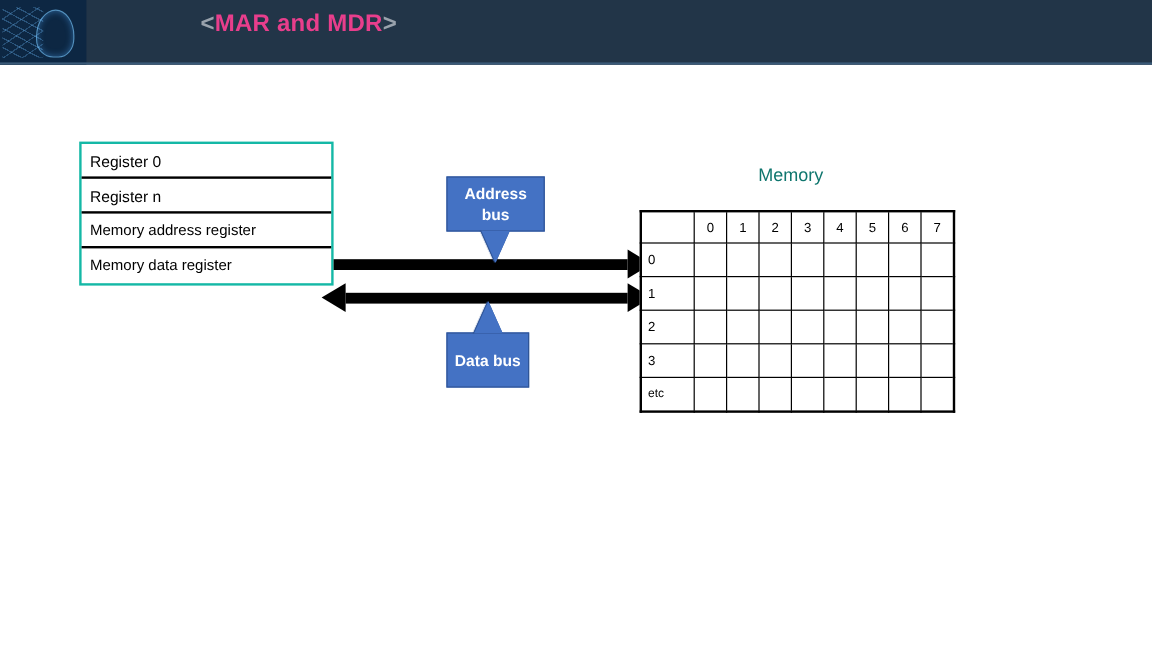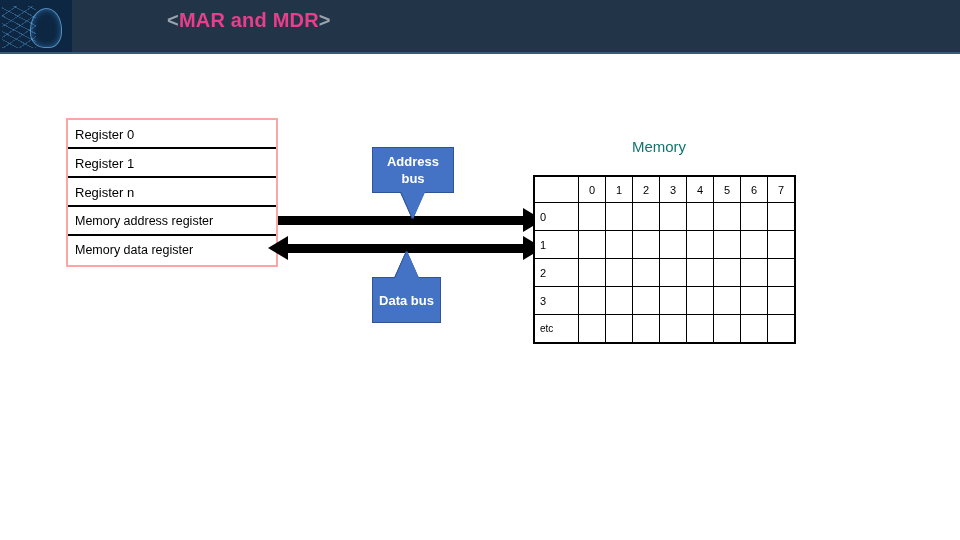--- a/index.html
+++ b/index.html
@@ -76,21 +76,21 @@
     margin-left: 39px;
   }
   #slide-title .bracket { color: #9aa3ad; }
   #slide-title .title-text { color: #e83e8c; }
 
   
   #register-block {
     position: absolute;
     left: 66px; top: 118px;
     width: 212px;
-    border: 2px solid #fca5a5;
+    border: 2px solid #14b8a6;
     background: #ffffff;
     box-sizing: border-box;
   }
   .register-row {
     height: 29px;
     line-height: 29px;
     border-bottom: 2px solid #000000;
     padding-left: 7px;
     box-sizing: border-box;
     color: #000000;
@@ -228,21 +228,20 @@
 <div id="slide-header">
   <div id="header-logo"></div>
   <div id="slide-title">
     <span class="bracket">&lt;</span><span class="title-text">MAR and MDR</span><span class="bracket">&gt;</span>
   </div>
   <div id="header-accent-strip"></div>
 </div>
 
 <div id="register-block">
   <div class="register-row">Register 0</div>
-  <div class="register-row">Register 1</div>
   <div class="register-row">Register n</div>
   <div class="register-row small">Memory address register</div>
   <div class="register-row small">Memory data register</div>
 </div>
 
 <div class="bus-arrow" id="address-bus-arrow"></div>
 <div class="bus-arrow" id="data-bus-arrow"></div>
 
 <div class="callout" id="address-bus-callout">
   <div>Address</div>

